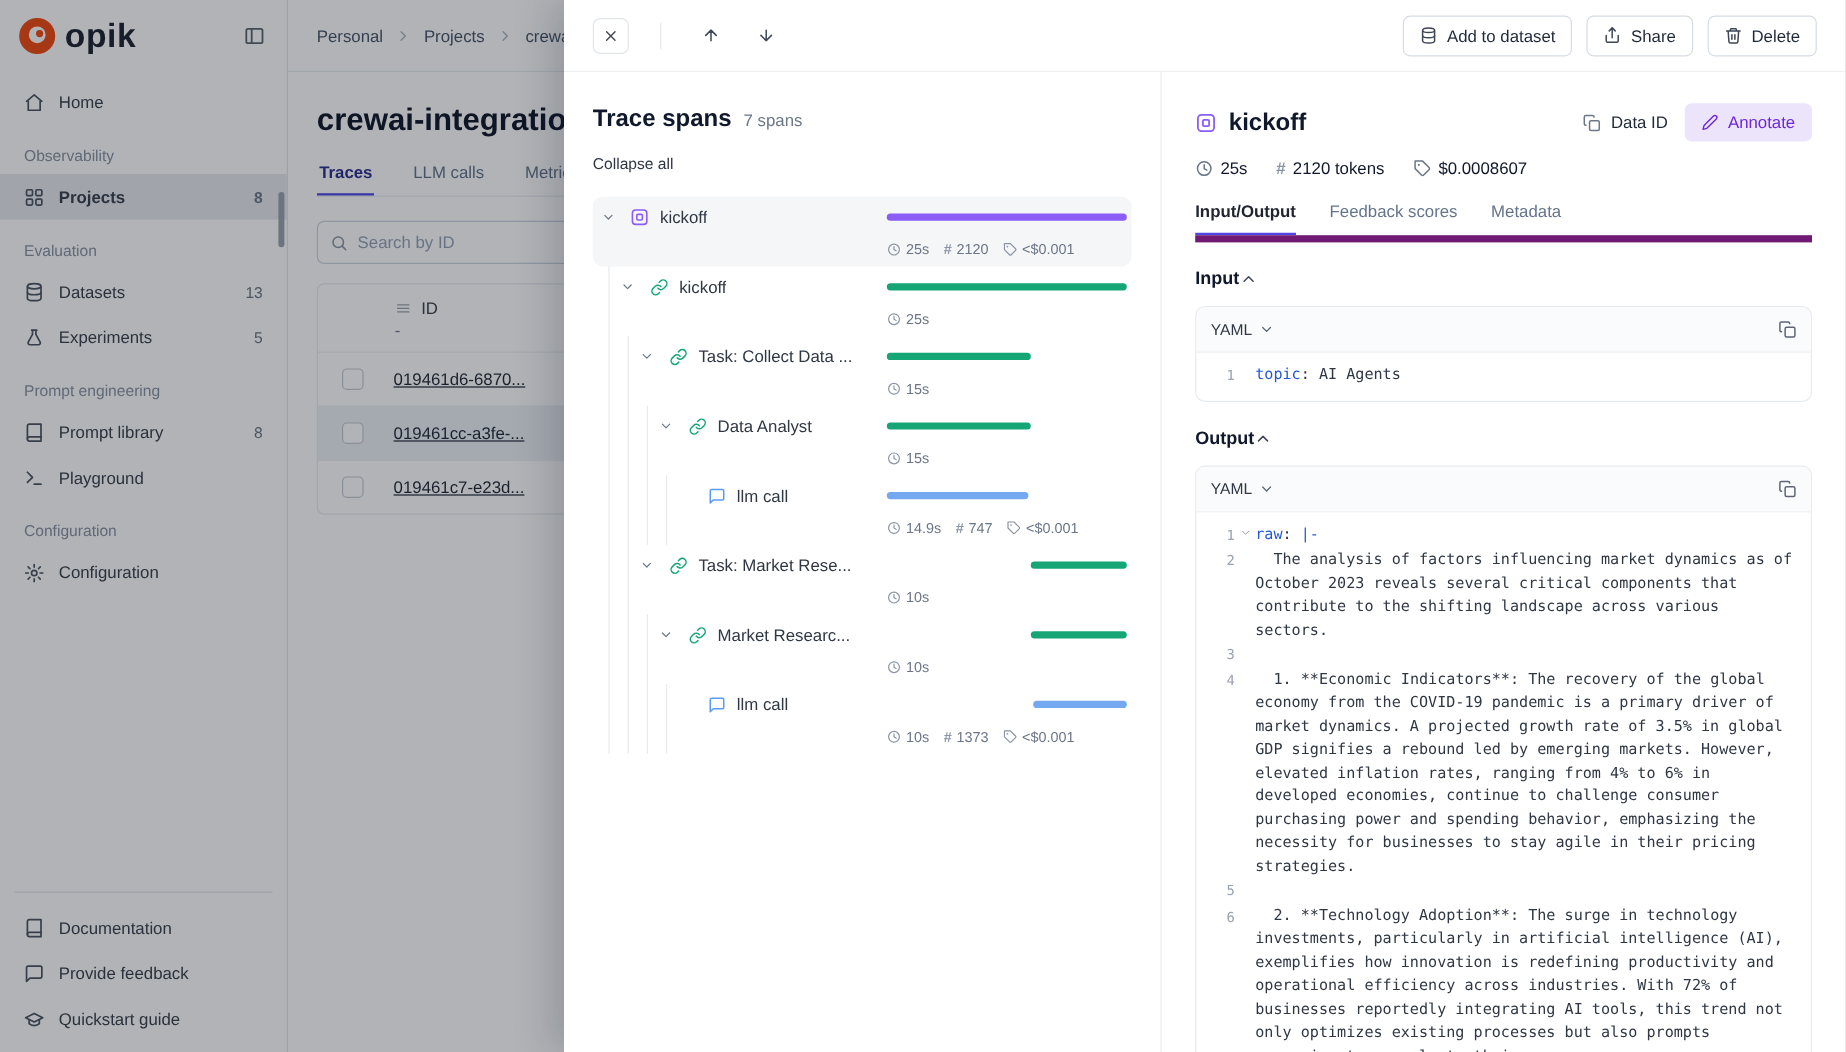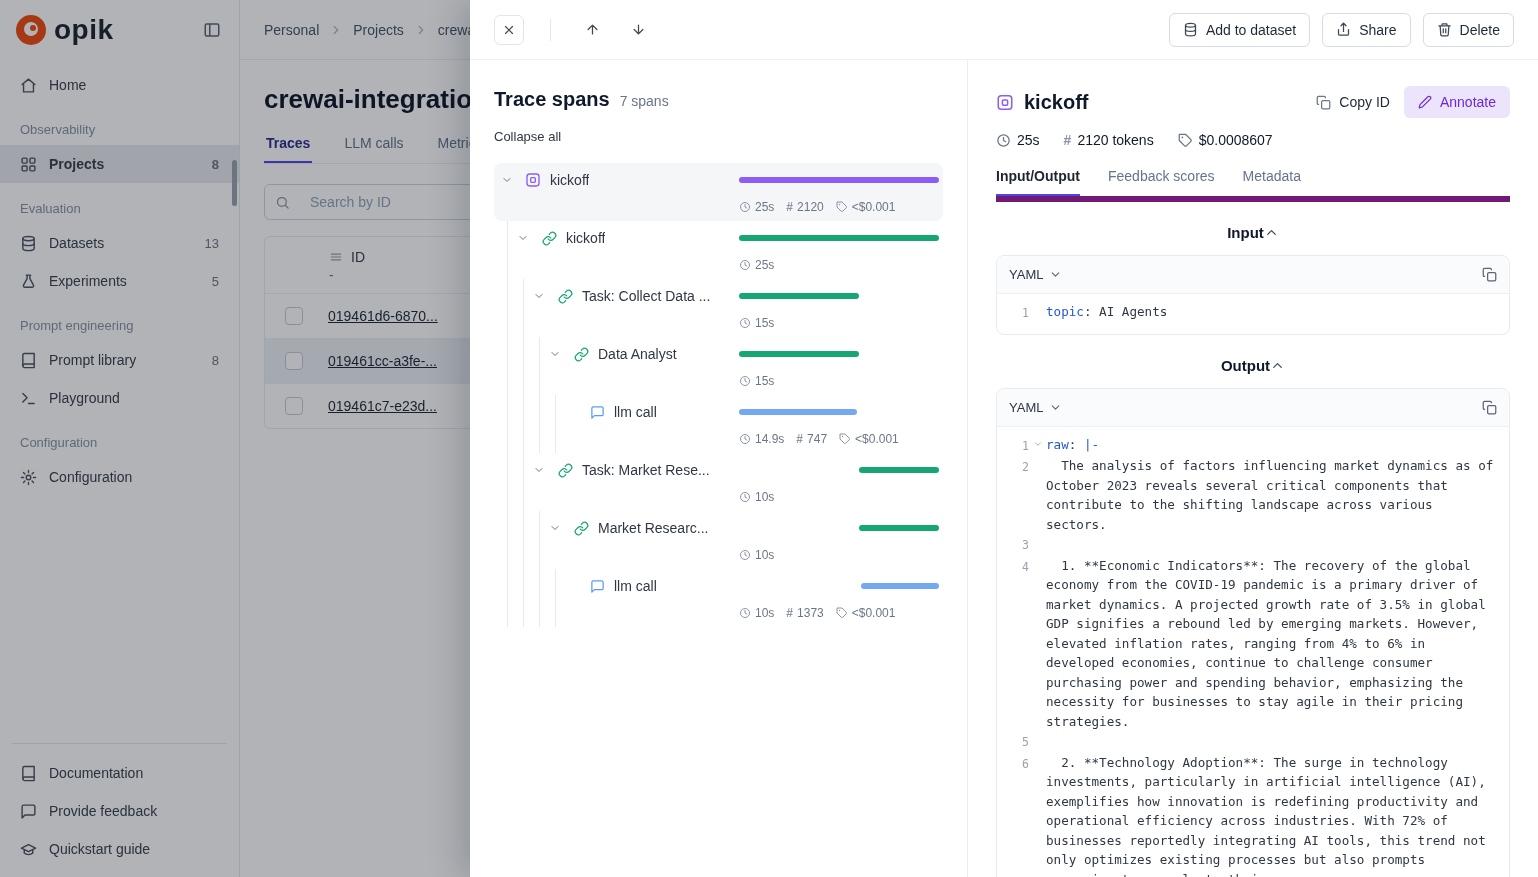--- a/index.html
+++ b/index.html
@@ -33,21 +33,21 @@
 .main{flex:1;display:flex;flex-direction:column;min-width:0}
 .topbar{height:60px;border-bottom:1px solid #E9EDF2;display:flex;align-items:center;padding:0 24px;gap:10px;font-size:14px;color:#475569;flex-shrink:0}
 .crumb{cursor:pointer;white-space:nowrap}
 .crumb-sep{color:#A9B4C2}
 .content{padding:14px 24px;min-width:0}
 .page-title{font-size:26px;font-weight:600;color:#10182B;margin:10px 0 20px;white-space:nowrap}
 .tabs{display:flex;gap:30px;border-bottom:1px solid #E9EDF2;width:1100px}
 .tab{padding:0 2px 12px;font-size:14px;color:#64748B;cursor:pointer;white-space:nowrap}
 .tab.active{color:#2B2F8F;font-weight:600;box-shadow:inset 0 -2px 0 #4F46E5}
 .search-row{margin:20px 0 16px}
-.search-box{width:222px;height:36px;border:1px solid #CBD5E1;border-radius:6px;display:flex;align-items:center;gap:20px;padding:0 10px;background:#fff}
+.search-box{width:222px;height:36px;border:1px solid #CBD5E1;border-radius:6px;display:flex;align-items:center;gap:8px;padding:0 10px;background:#fff}
 .search-box svg{color:#8A94A4;flex-shrink:0}
 .search-box input{border:none;outline:none;flex:1;font-size:14px;color:#1E293B;background:transparent}
 .search-box input::placeholder{color:#94A3B8}
 .table{width:1100px;border:1px solid #E7EBF0;border-radius:6px;background:#fff}
 .t-head{padding:12px 20px 2px 64px;display:flex;align-items:center;gap:8px;font-size:14px;color:#39414E;font-weight:500}
 .t-head svg{color:#97A1AF}
 .t-filter{padding:0 20px 10px 64px;font-size:14px;color:#6B7686}
 .t-row{height:45px;display:flex;align-items:center;border-top:1px solid #ECEFF3;padding:0 20px;gap:25px}
 .t-row.selected{background:#EDF1F6}
 .cbx{width:18px;height:18px;border:1.5px solid #C3CBD6;border-radius:4px;background:#fff;flex-shrink:0;cursor:pointer}
@@ -105,21 +105,21 @@
 .d-stats{display:flex;gap:24px;margin-top:14px;align-items:center}
 .stat{display:flex;align-items:center;gap:6px;font-size:14px;color:#10182B}
 .stat svg{color:#6B7686}
 .d-tags{display:flex;gap:8px;margin-top:12px;align-items:center}
 .d-tags>svg{color:#6B7686}
 .tag-chip{height:26px;display:flex;align-items:center;padding:0 10px;border-radius:6px;background:#D8E6FB;color:#1E3A8A;font-size:13px;font-weight:500;cursor:pointer}
 .add-tag{width:26px;height:26px;border-radius:6px;background:#EEF1F5;display:flex;align-items:center;justify-content:center;color:#4A5462;border:none;cursor:pointer}
 .d-tabs{display:flex;gap:28px;margin-top:20px;border-bottom:6px solid #701a75}
 .d-tab{padding-bottom:12px;font-size:14px;color:#64748B;cursor:pointer;white-space:nowrap}
 .d-tab.active{color:#1F2430;font-weight:600;box-shadow:inset 0 -2px 0 #4F46E5}
-.acc-head{display:flex;align-items:center;justify-content:center;padding:22px 0 14px}
+.acc-head{display:flex;align-items:center;justify-content:flex-start;padding:22px 0 14px}
 .acc-title{font-size:15px;font-weight:600;color:#10182B}
 .acc-chev{background:none;border:none;color:#3F4756;cursor:pointer}
 .codebox{border:1px solid #E7EBF0;border-radius:8px;overflow:hidden}
 .codebox-head{height:38px;display:flex;align-items:center;justify-content:space-between;padding:0 12px;background:#FAFBFC;border-bottom:1px solid #EEF1F4}
 .fmt{display:flex;align-items:center;gap:6px;font-size:13px;color:#2F3744;font-weight:500;cursor:pointer}
 .fmt svg{color:#5B6573}
 .copy-btn{background:none;border:none;color:#5B6573;cursor:pointer}
 .code{font-family:"DejaVu Sans Mono","Liberation Mono",monospace;font-size:12.6px;line-height:19.5px;color:#2F3744;padding:8px 12px 10px 6px}
 .cline{display:flex}
 .lno{width:26px;flex-shrink:0;text-align:right;color:#98A2B0;font-size:11.5px;padding-top:2px}
@@ -757,21 +757,21 @@
             <svg width="19" height="19">
               <use href="#i-trace"></use>
             </svg>
           </span>
         <span class="d-title">kickoff</span>
         <div class="d-actions">
           <button class="ghost-btn">
             <svg width="15" height="15">
                 <use href="#i-copy"></use>
               </svg>
-            <span>Copy ID</span>
+            <span>Data ID</span>
           </button>
           <button class="annotate-btn">
             <svg width="14" height="14">
                 <use href="#i-pencil"></use>
               </svg>
             <span>Annotate</span>
           </button>
         </div>
       </div>
 

